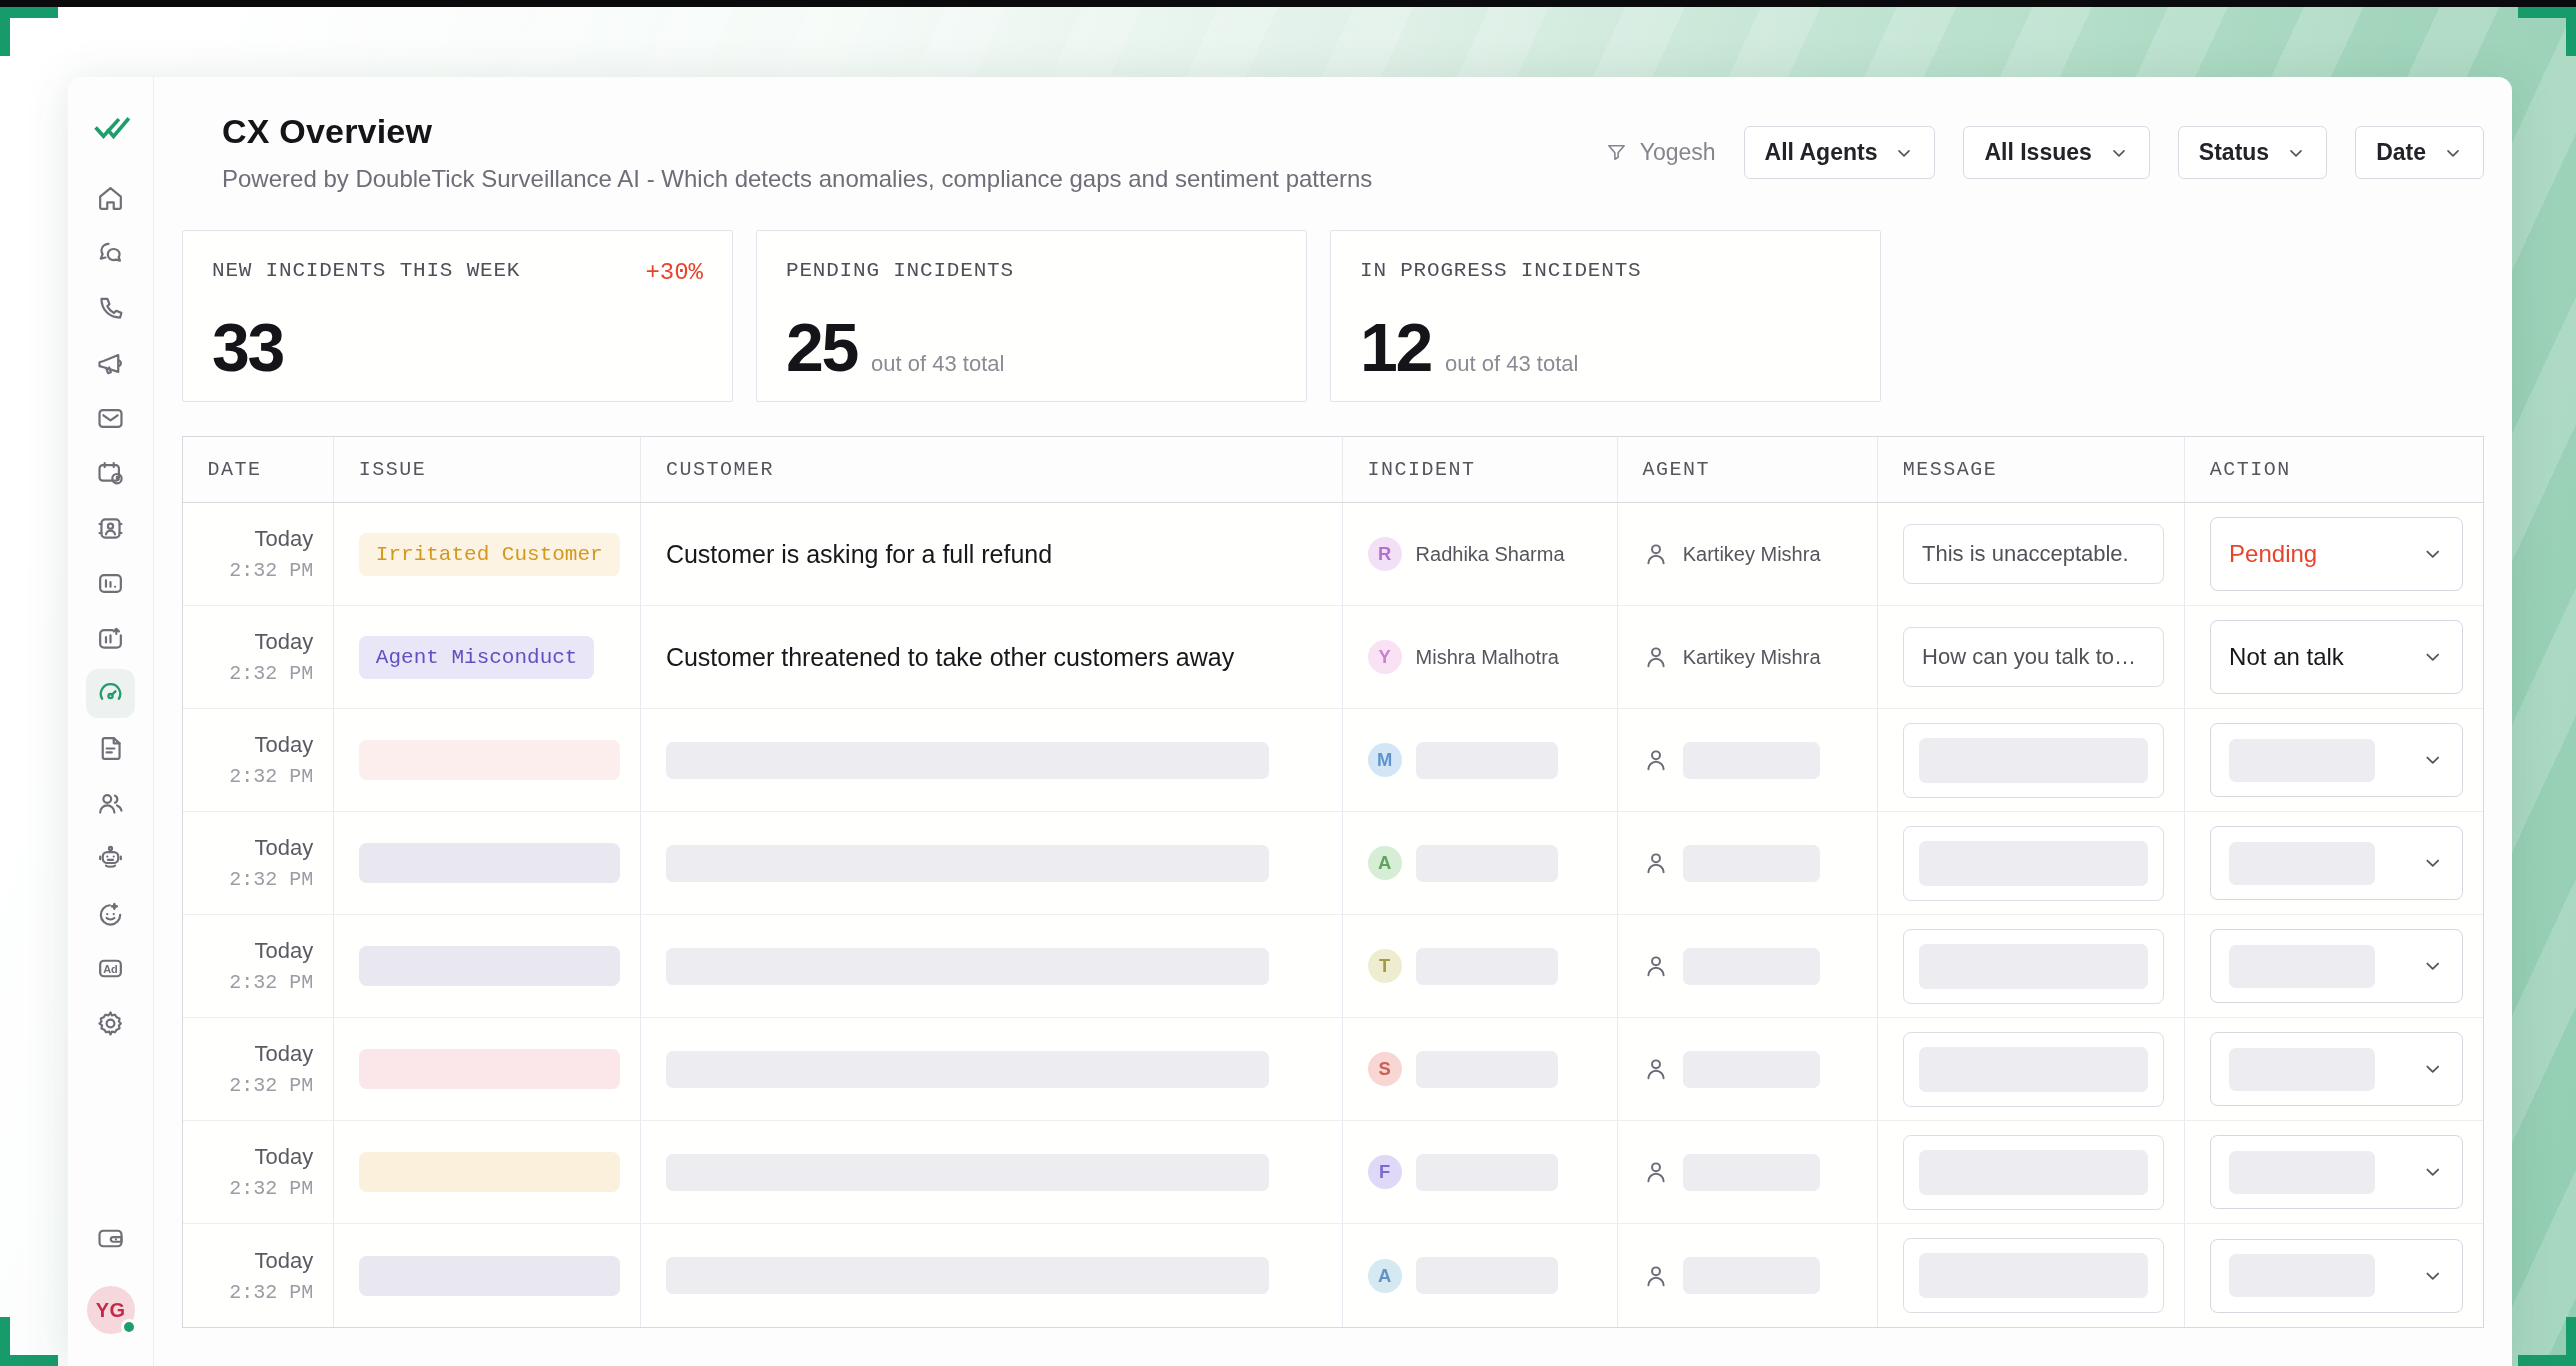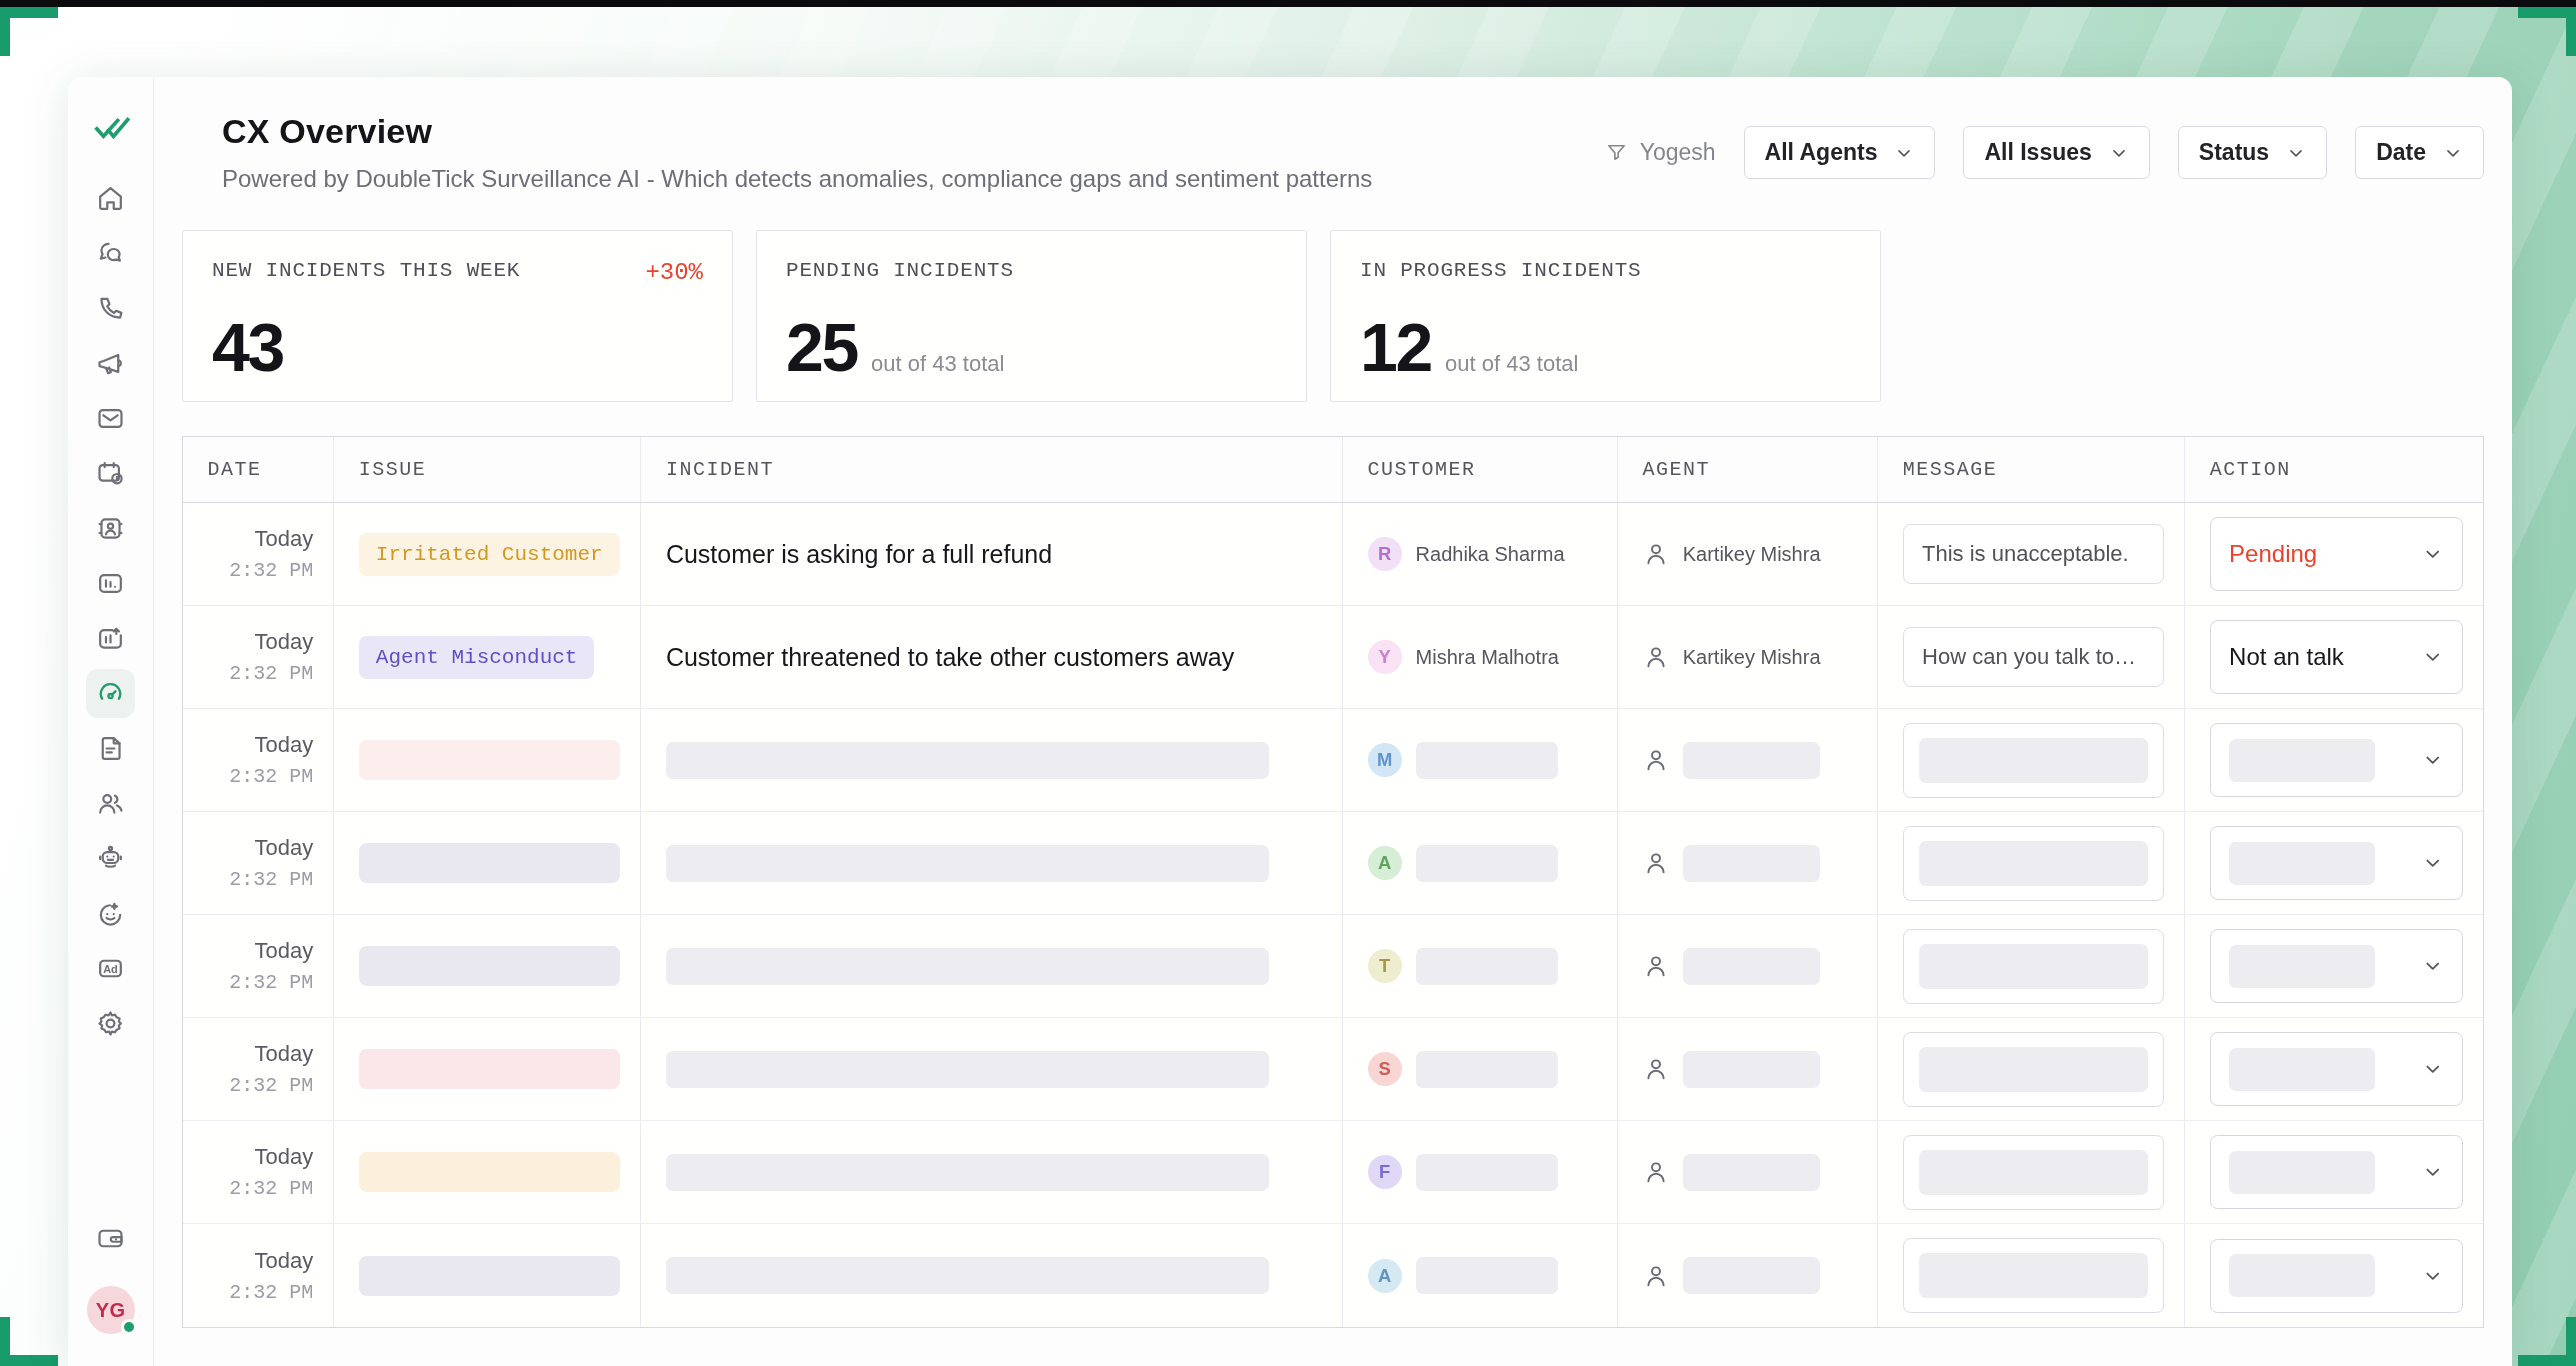--- a/index.html
+++ b/index.html
@@ -307,21 +307,21 @@
       </div>
     </div>
 
     <div class="cards">
       <div class="card">
         <div class="card-top">
           <span class="card-label">NEW INCIDENTS THIS WEEK</span>
           <span class="card-delta">+30%</span>
         </div>
         <div class="card-bottom">
-          <span class="card-value">43</span>
+          <span class="card-value">33</span>
           <span class="card-suffix"></span>
         </div>
       </div>
       <div class="card">
         <div class="card-top">
           <span class="card-label">PENDING INCIDENTS</span>
           <span class="card-delta"></span>
         </div>
         <div class="card-bottom">
           <span class="card-value">25</span>
@@ -337,22 +337,22 @@
           <span class="card-value">12</span>
           <span class="card-suffix">out of 43 total</span>
         </div>
       </div>
     </div>
 
     <div class="table">
       <div class="thead">
         <div class="th">DATE</div>
         <div class="th">ISSUE</div>
+        <div class="th">CUSTOMER</div>
         <div class="th">INCIDENT</div>
-        <div class="th">CUSTOMER</div>
         <div class="th">AGENT</div>
         <div class="th">MESSAGE</div>
         <div class="th">ACTION</div>
       </div>
       <div class="tbody">
           <div class="trow is-data">
     <div class="td td-date">
       <span class="date-line">Today</span>
       <span class="time-line">2:32 PM</span>
     </div>

